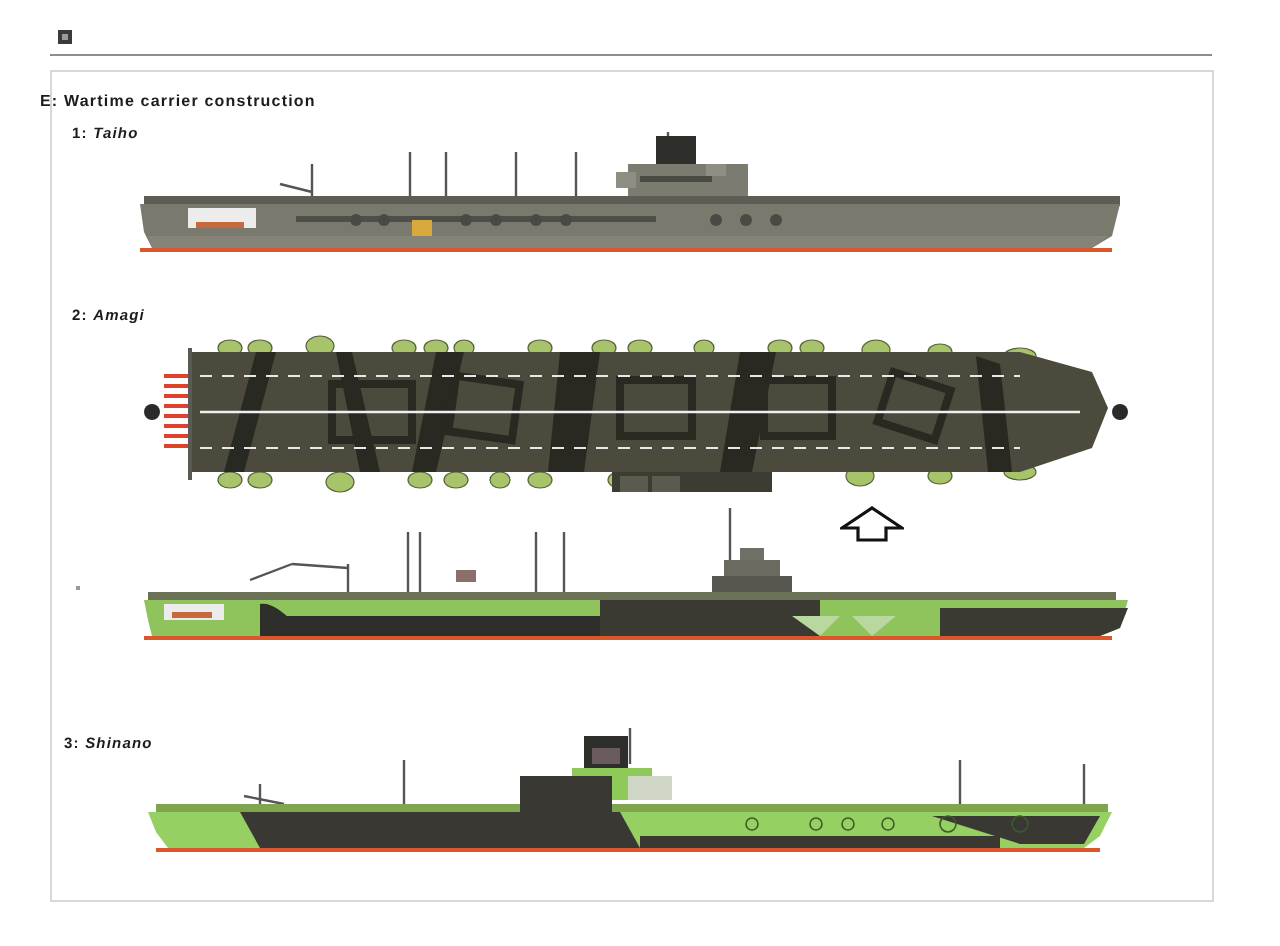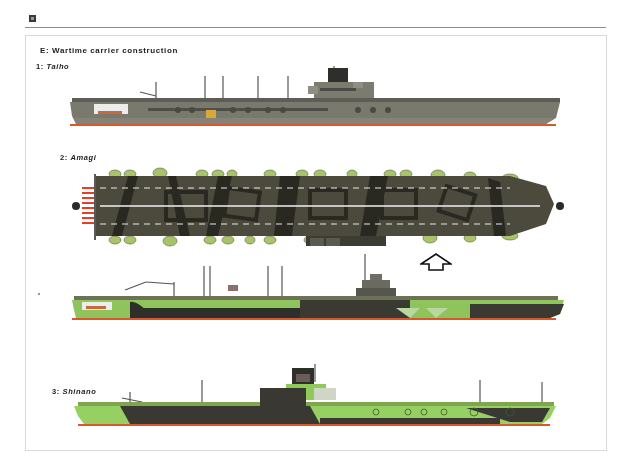--- a/index.html
+++ b/index.html
@@ -2,21 +2,21 @@
 <html><head>
 <meta charset="utf-8">
 <style>
   html,body{margin:0;padding:0;}
   body{width:640px;height:473px;background:#ffffff;position:relative;overflow:hidden;font-family:"Liberation Sans",sans-serif;}
   .page-mark{position:absolute;left:29px;top:15px;width:7px;height:7px;background:#3a3a3a;}
   .page-mark::after{content:"";position:absolute;left:2px;top:2px;width:3px;height:3px;background:#9a9a9a;}
   .header-rule{position:absolute;left:25px;top:27px;width:470px;height:1px;background:#8d8d8d;}
   .header-rule-r{position:absolute;left:495px;top:27px;width:111px;height:1px;background:#8d8d8d;}
   .plate{position:absolute;left:25px;top:35px;width:580px;height:414px;border:1px solid #d8d8d8;background:#fff;}
-  .plate-title{position:absolute;left:40px;top:46px;font-size:8px;font-weight:bold;letter-spacing:0.6px;color:#1c1c1c;}
+  .plate-title{position:absolute;left:20px;top:46px;font-size:8px;font-weight:bold;letter-spacing:0.6px;color:#1c1c1c;}
   .label{position:absolute;font-size:7.5px;font-weight:bold;letter-spacing:0.6px;color:#1c1c1c;}
   .label i{}
   .ship{position:absolute;}
   .arrow{position:absolute;left:420px;top:253px;}
   .mark-dot{position:absolute;width:2px;height:2px;background:#999;}
 </style>
 </head>
 <body>
 
 <div class="page-mark"></div>
@@ -64,21 +64,21 @@
       <circle cx="200" cy="46" r="3"></circle>
       <circle cx="215" cy="46" r="3"></circle>
     <circle cx="290" cy="46" r="3"></circle>
       <circle cx="305" cy="46" r="3"></circle>
       <circle cx="320" cy="46" r="3"></circle>
   </g>
   <rect x="2" y="60" width="486" height="2" fill="#d9572a"></rect>
   <line x1="0" y1="61" x2="-6" y2="61" stroke="#aaa"></line>
 </svg>
 
-<div class="label" style="left:36px;top:153px;margin-left:24px;">
+<div class="label" style="left:36px;top:153px;">
   <span>2:</span>
   <i>Amagi</i>
 </div>
 <svg class="ship" style="left:70px;top:164px;" width="500" height="86">
 
   <g fill="#a8c46a" stroke="#55603a" stroke-width="0.6">
     <ellipse cx="45" cy="10" rx="6" ry="4"></ellipse>
       <ellipse cx="60" cy="10" rx="6" ry="4"></ellipse>
       <ellipse cx="90" cy="9" rx="7" ry="5"></ellipse>
     <ellipse cx="132" cy="10" rx="6" ry="4"></ellipse>
@@ -174,21 +174,21 @@
   <path d="M70 56 L280 56 L280 66 L70 66 Z" fill="#2e2e2a"></path>
   <path d="M230 48 L340 48 L340 66 L230 66 Z" fill="#3a3a33"></path>
   <path d="M400 52 L494 52 L490 62 L480 66 L400 66 Z" fill="#3a3a33"></path>
   <path d="M326 56 L340 66 L350 56 Z" fill="#b9d8a0"></path>
     <path d="M356 56 L366 66 L378 56 Z" fill="#b9d8a0"></path>
   <rect x="12" y="50" width="30" height="8" fill="#ececec"></rect>
   <rect x="16" y="54" width="20" height="3" fill="#c66a3c"></rect>
   <rect x="2" y="66" width="484" height="2" fill="#d9572a"></rect>
 </svg>
 
-<div class="label" style="left:52px;top:367px;margin-top:20px;">
+<div class="label" style="left:32px;top:367px;">
   <span>3:</span>
   <i>Shinano</i>
 </div>
 <svg class="ship" style="left:70px;top:362px;" width="500" height="68">
   <g stroke="#555" stroke-width="1.2">
     <line x1="132" y1="18" x2="132" y2="42"></line>
       <line x1="410" y1="18" x2="410" y2="42"></line>
     <line x1="472" y1="20" x2="472" y2="42"></line>
     <line x1="52" y1="36" x2="72" y2="40"></line>
       <line x1="60" y1="30" x2="60" y2="42"></line>

